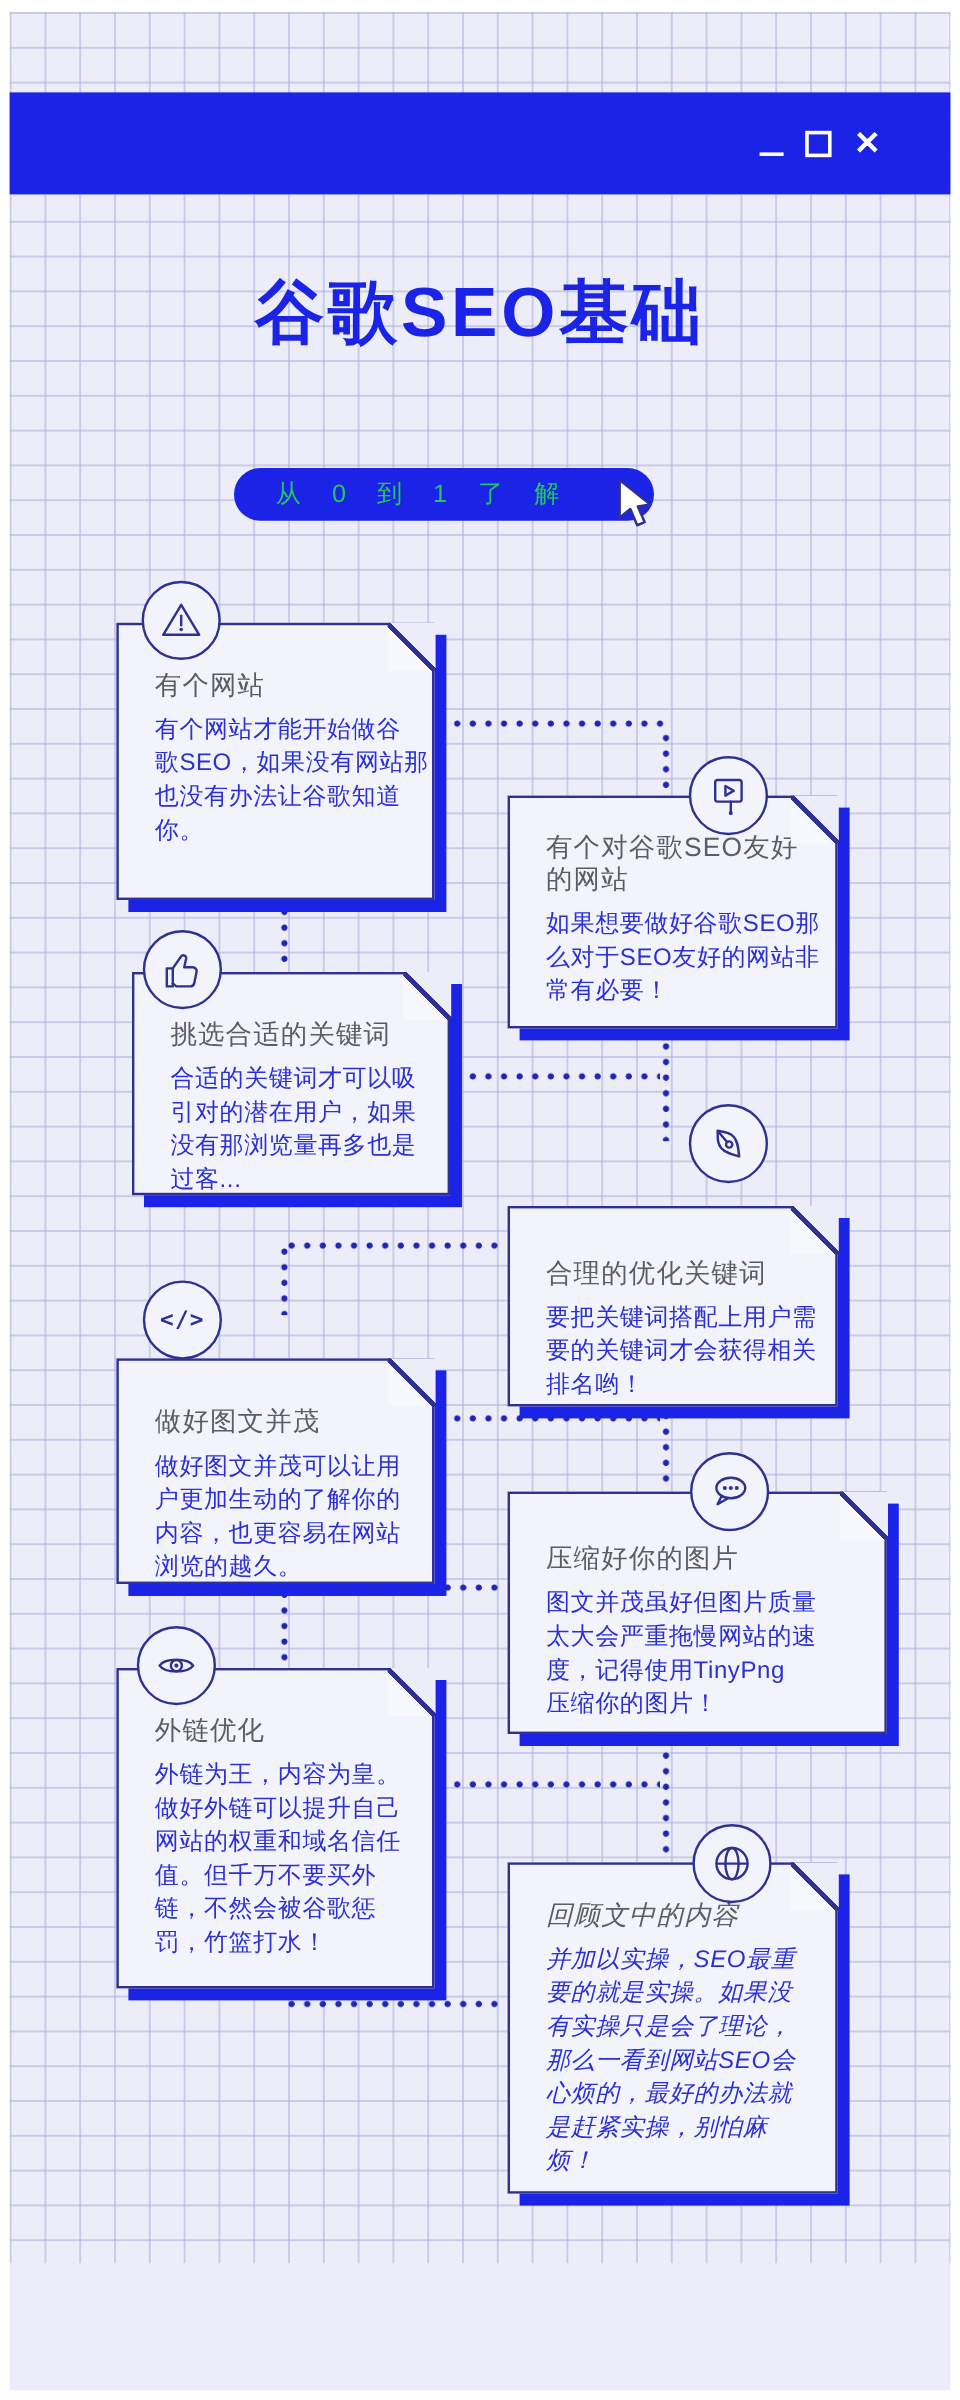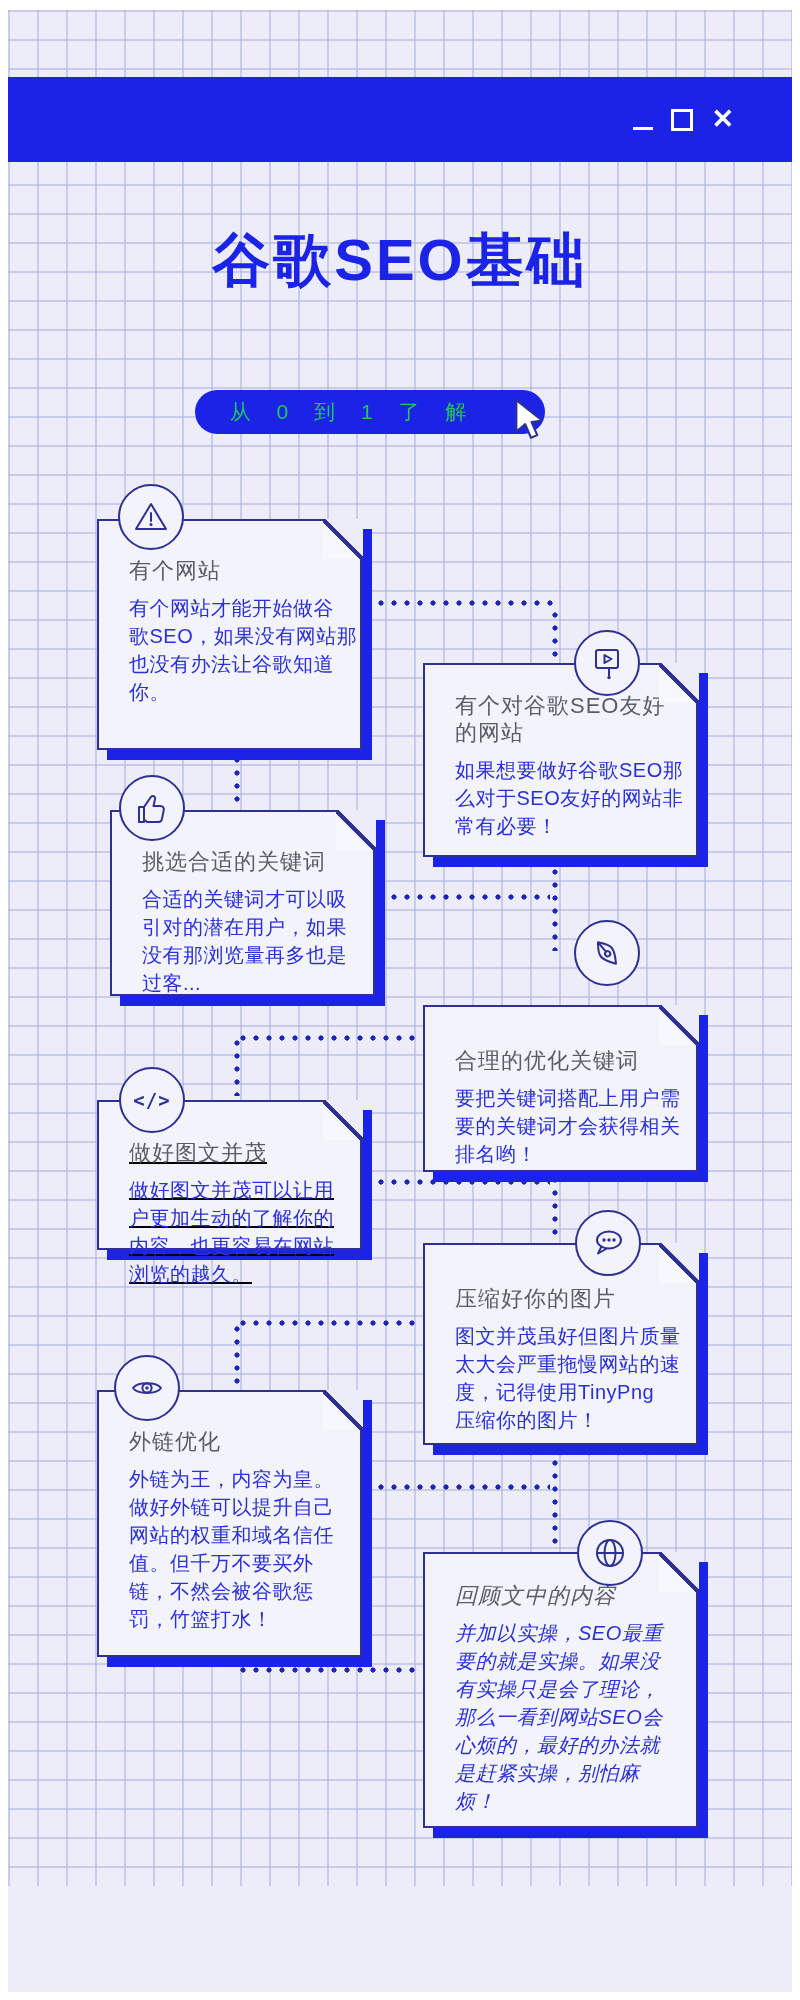--- a/index.html
+++ b/index.html
@@ -156,34 +156,34 @@
       </div>
       <div class="badge" style="left: 574px; top: 920px;">
         <svg viewBox="0 0 44 44">
           <g transform="rotate(-40 22 22)">
             <path class="st" d="M22 8c4 5 7 8 7 13 0 5-3 9-7 15-4-6-7-10-7-15 0-5 3-8 7-13z"></path>
             <circle class="st" cx="22" cy="23" r="2.6"></circle>
             <path class="st" d="M22 9v11"></path>
           </g>
         </svg>
       </div>
-      <div class="note" style="left: 97px; top: 1100px; width: 265px; height: 150px; text-decoration: underline;">
+      <div class="note" style="left: 97px; top: 1132px; width: 265px; height: 188px;">
         <div class="fold"></div>
         <div class="inner" style="padding-top: 37px;">
           <h3>做好图文并茂</h3>
           <p>做好图文并茂可以让用
 户更加生动的了解你的
 内容，也更容易在网站
 浏览的越久。</p>
         </div>
       </div>
       <div class="badge" style="left: 119px; top: 1067px;">
         <span class="code-glyph">&lt;/&gt;</span>
       </div>
-      <div class="note" style="left: 423px; top: 1243px; width: 275px; height: 202px;">
+      <div class="note" style="left: 423px; top: 1243px; width: 316px; height: 202px;">
         <div class="fold"></div>
         <div class="inner" style="padding-top: 40px;">
           <h3>压缩好你的图片</h3>
           <p>图文并茂虽好但图片质量
 太大会严重拖慢网站的速
 度，记得使用TinyPng
 压缩你的图片！</p>
         </div>
       </div>
       <div class="badge" style="left: 575px; top: 1210px;">

